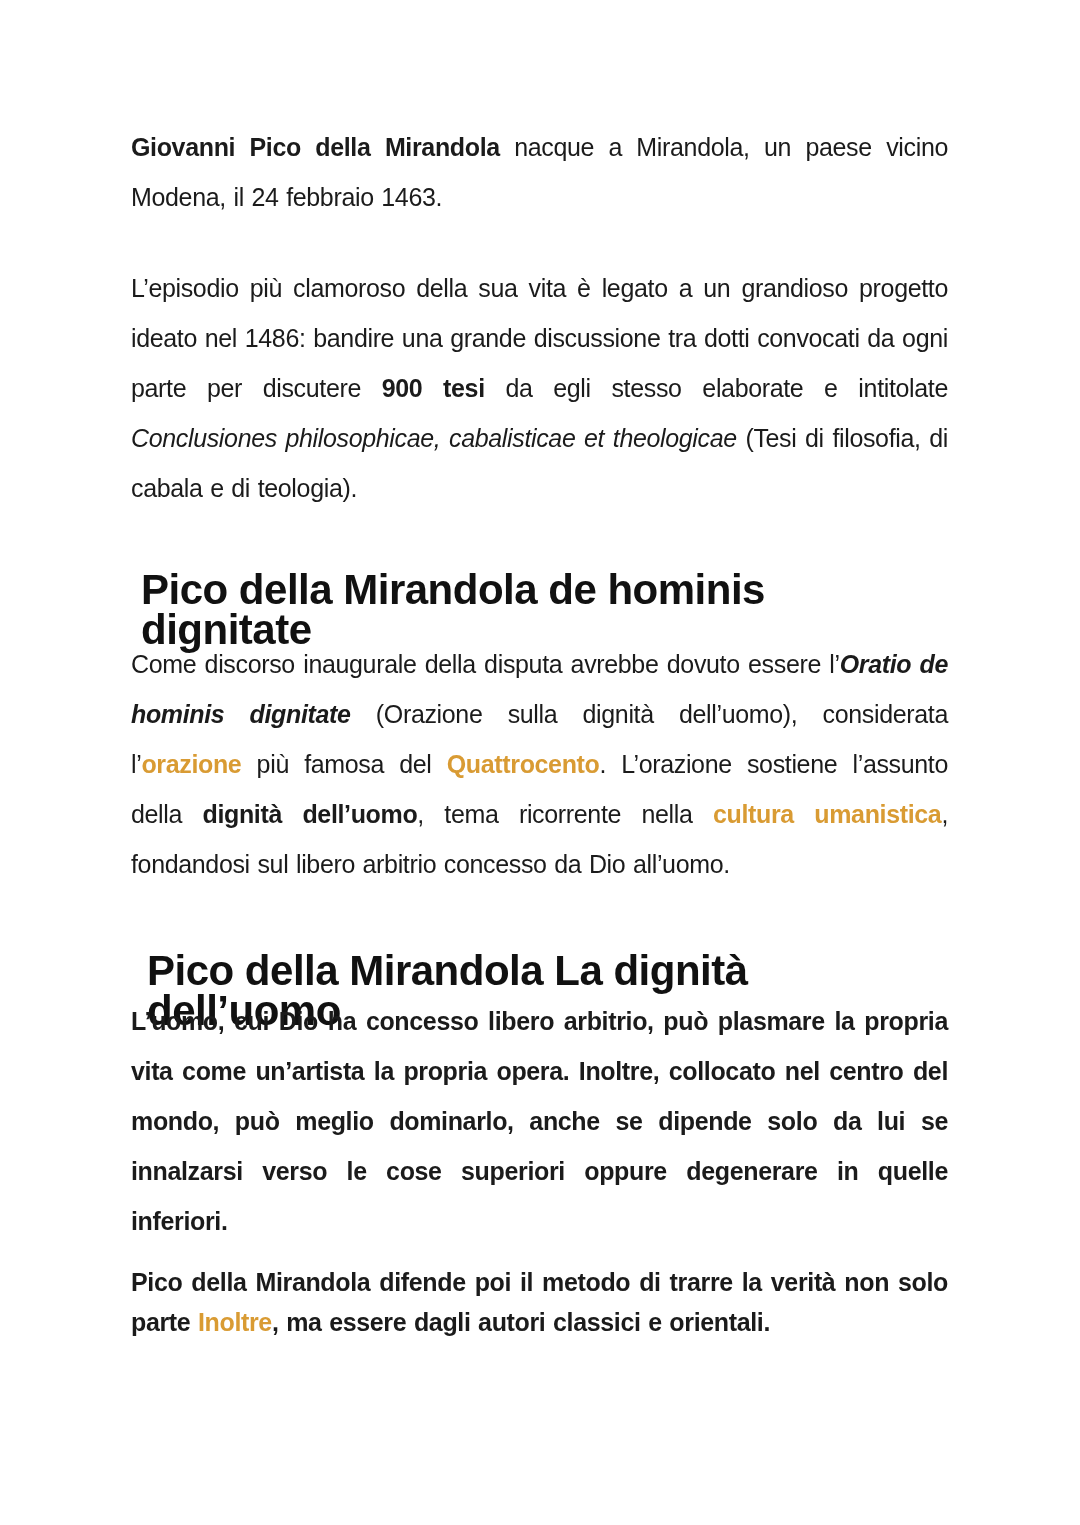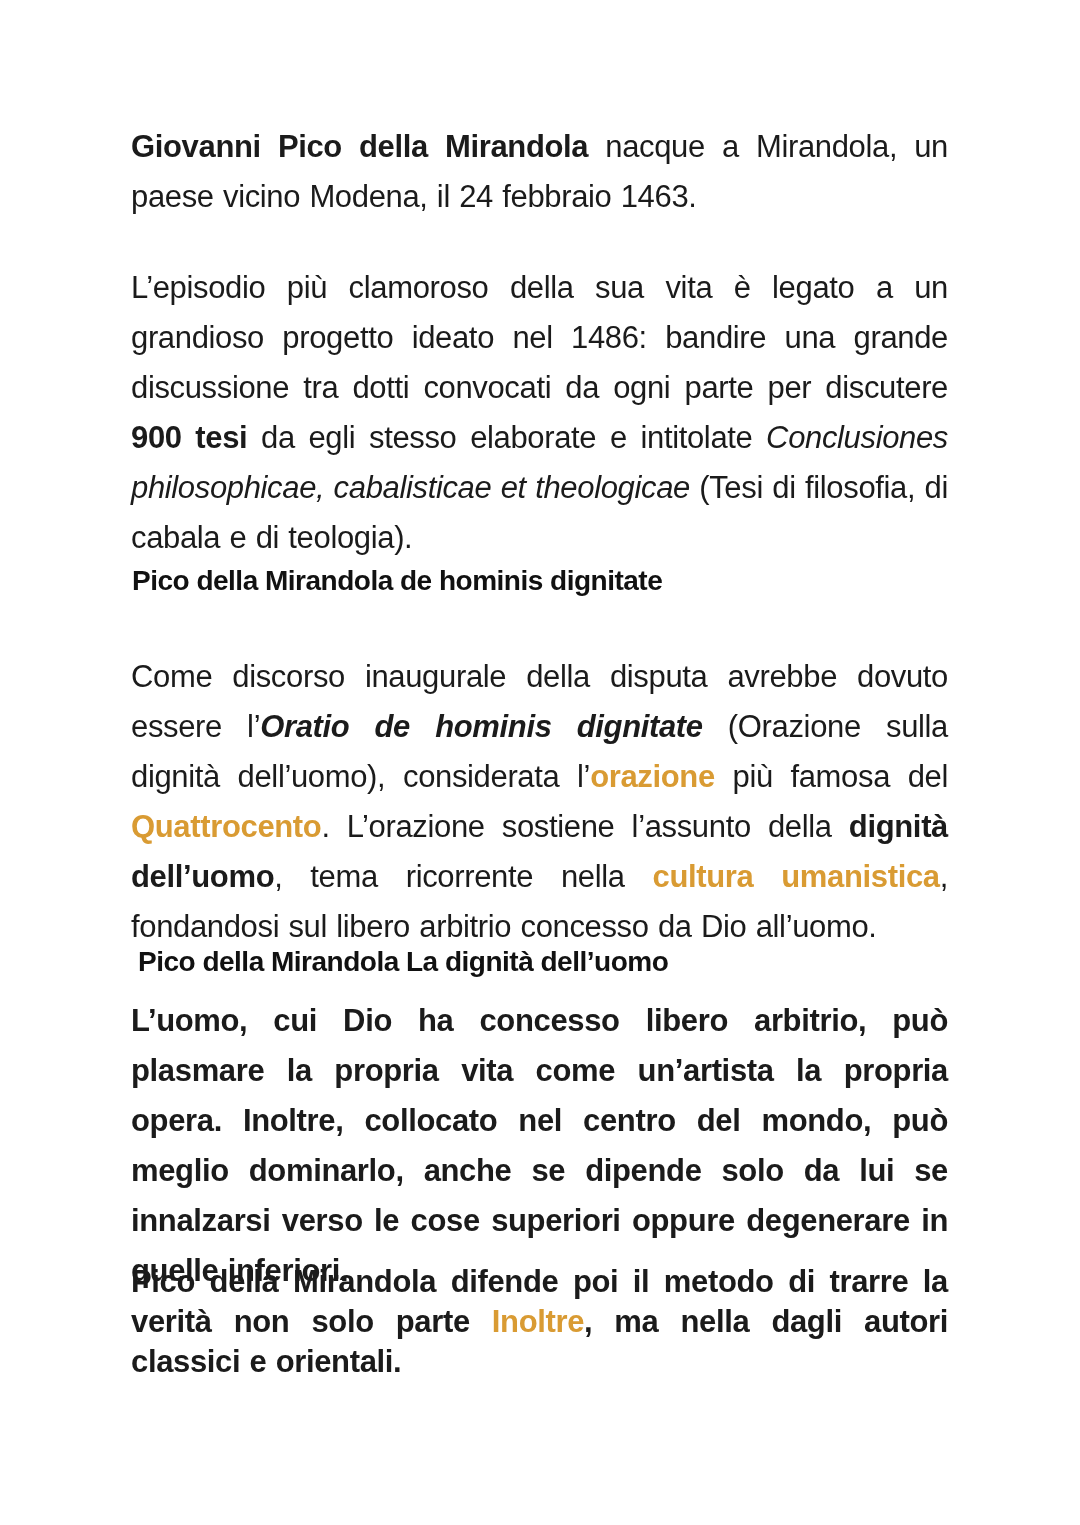--- a/index.html
+++ b/index.html
@@ -16,41 +16,41 @@
       color: #1b1b1b;
     }
     .page {
       position: absolute;
       left: 131px;
       top: 122px;
       width: 817px;
     }
     .p {
       margin: 0;
-      font-size: 31px;
+      font-size: 25px;
       line-height: 50px;
       text-align: justify;
       letter-spacing: -0.35px;
       word-spacing: 1px;
     }
     .b { font-weight: bold; }
     .i { font-style: italic; }
     .accent { color: #d99b33; font-weight: bold; }
     h2 {
-      margin: 1px;
-      font-size: 28px;
+      margin: 10px;
+      font-size: 42px;
       font-weight: bold;
       letter-spacing: -0.5px;
       line-height: 40px;
       color: #111;
     }
     .sec1 { position: absolute; left: 0; top: 0; }
     .sec2 { position: absolute; left: 0; top: 141px; }
     .h-a { position: absolute; left: 0; top: 438px; }
-    .sec3 { position: absolute; left: 0; top: 530px; }
+    .sec3 { position: absolute; left: 0; top: 517px; }
     .h-b { position: absolute; left: 6px; top: 819px; }
     .sec4 { position: absolute; left: 0; top: 874px; font-weight: bold; }
     .sec5 { position: absolute; left: 0; top: 1140px; font-weight: bold; line-height: 40px; }
   </style>
 </head>
 <body>
 
 <div class="page">
 
   <p class="p sec1"><span class="b">Giovanni Pico della Mirandola</span><span> nacque a Mirandola, un paese vicino Modena, il 24 febbraio 1463.</span></p>
@@ -58,15 +58,15 @@
   <p class="p sec2"><span>L’episodio più clamoroso della sua vita è legato a un grandioso progetto ideato nel 1486: bandire una grande discussione tra dotti convocati da ogni parte per discutere </span><span class="b">900 tesi</span><span> da egli stesso elaborate e intitolate </span><span class="i">Conclusiones philosophicae, cabalisticae et theologicae</span><span> (Tesi di filosofia, di cabala e di teologia).</span></p>
 
   <h2 class="h-a">Pico della Mirandola de hominis dignitate</h2>
 
   <p class="p sec3"><span>Come discorso inaugurale della disputa avrebbe dovuto essere l’</span><span class="b i">Oratio de hominis dignitate</span><span> (Orazione sulla dignità dell’uomo), considerata l’</span><span class="accent">orazione</span><span> più famosa del </span><span class="accent">Quattrocento</span><span>. L’orazione sostiene l’assunto della </span><span class="b">dignità dell’uomo</span><span>, tema ricorrente nella </span><span class="accent">cultura umanistica</span><span>, fondandosi sul libero arbitrio concesso da Dio all’uomo.</span></p>
 
   <h2 class="h-b">Pico della Mirandola La dignità dell’uomo</h2>
 
   <p class="p sec4">L’uomo, cui Dio ha concesso libero arbitrio, può plasmare la propria vita come un’artista la propria opera. Inoltre, collocato nel centro del mondo, può meglio dominarlo, anche se dipende solo da lui se innalzarsi verso le cose superiori oppure degenerare in quelle inferiori.</p>
 
-  <p class="p sec5"><span>Pico della Mirandola difende poi il metodo di trarre la verità non solo parte </span><span class="accent">Inoltre</span><span>, ma nella dagli autori classici e orientali.</span></p>
+  <p class="p sec5"><span>Pico della Mirandola difende poi il metodo di trarre la verità non solo parte </span><span class="accent">Inoltre</span><span>, ma essere dagli autori classici e orientali.</span></p>
 
 </div>
 
 </body></html>

